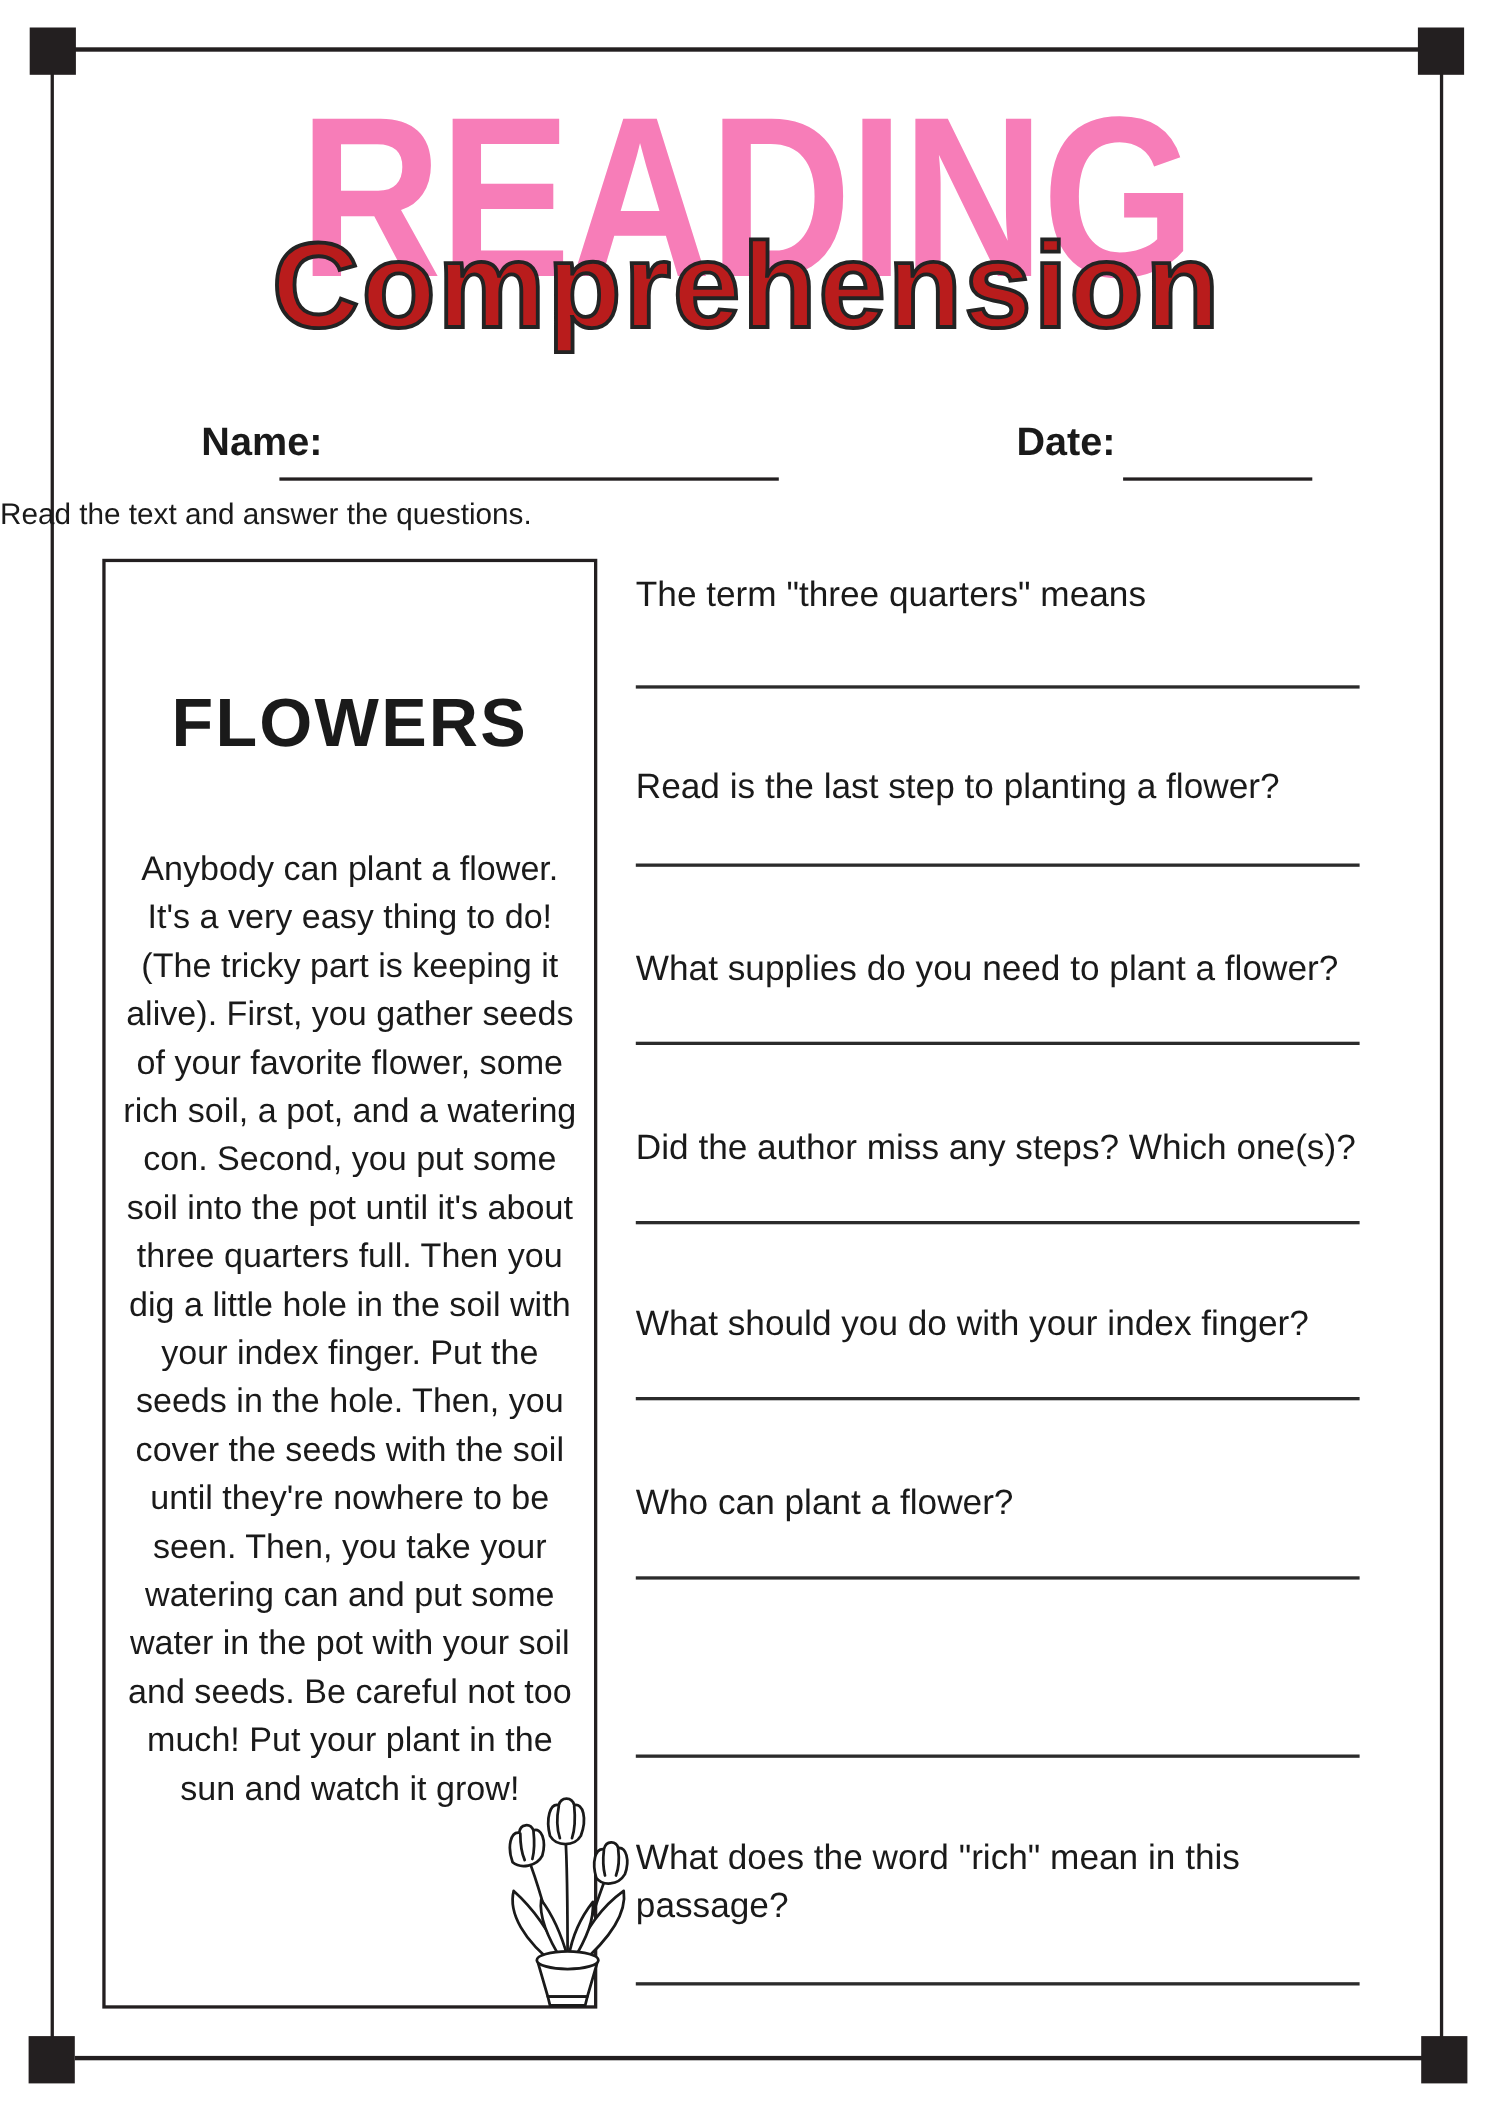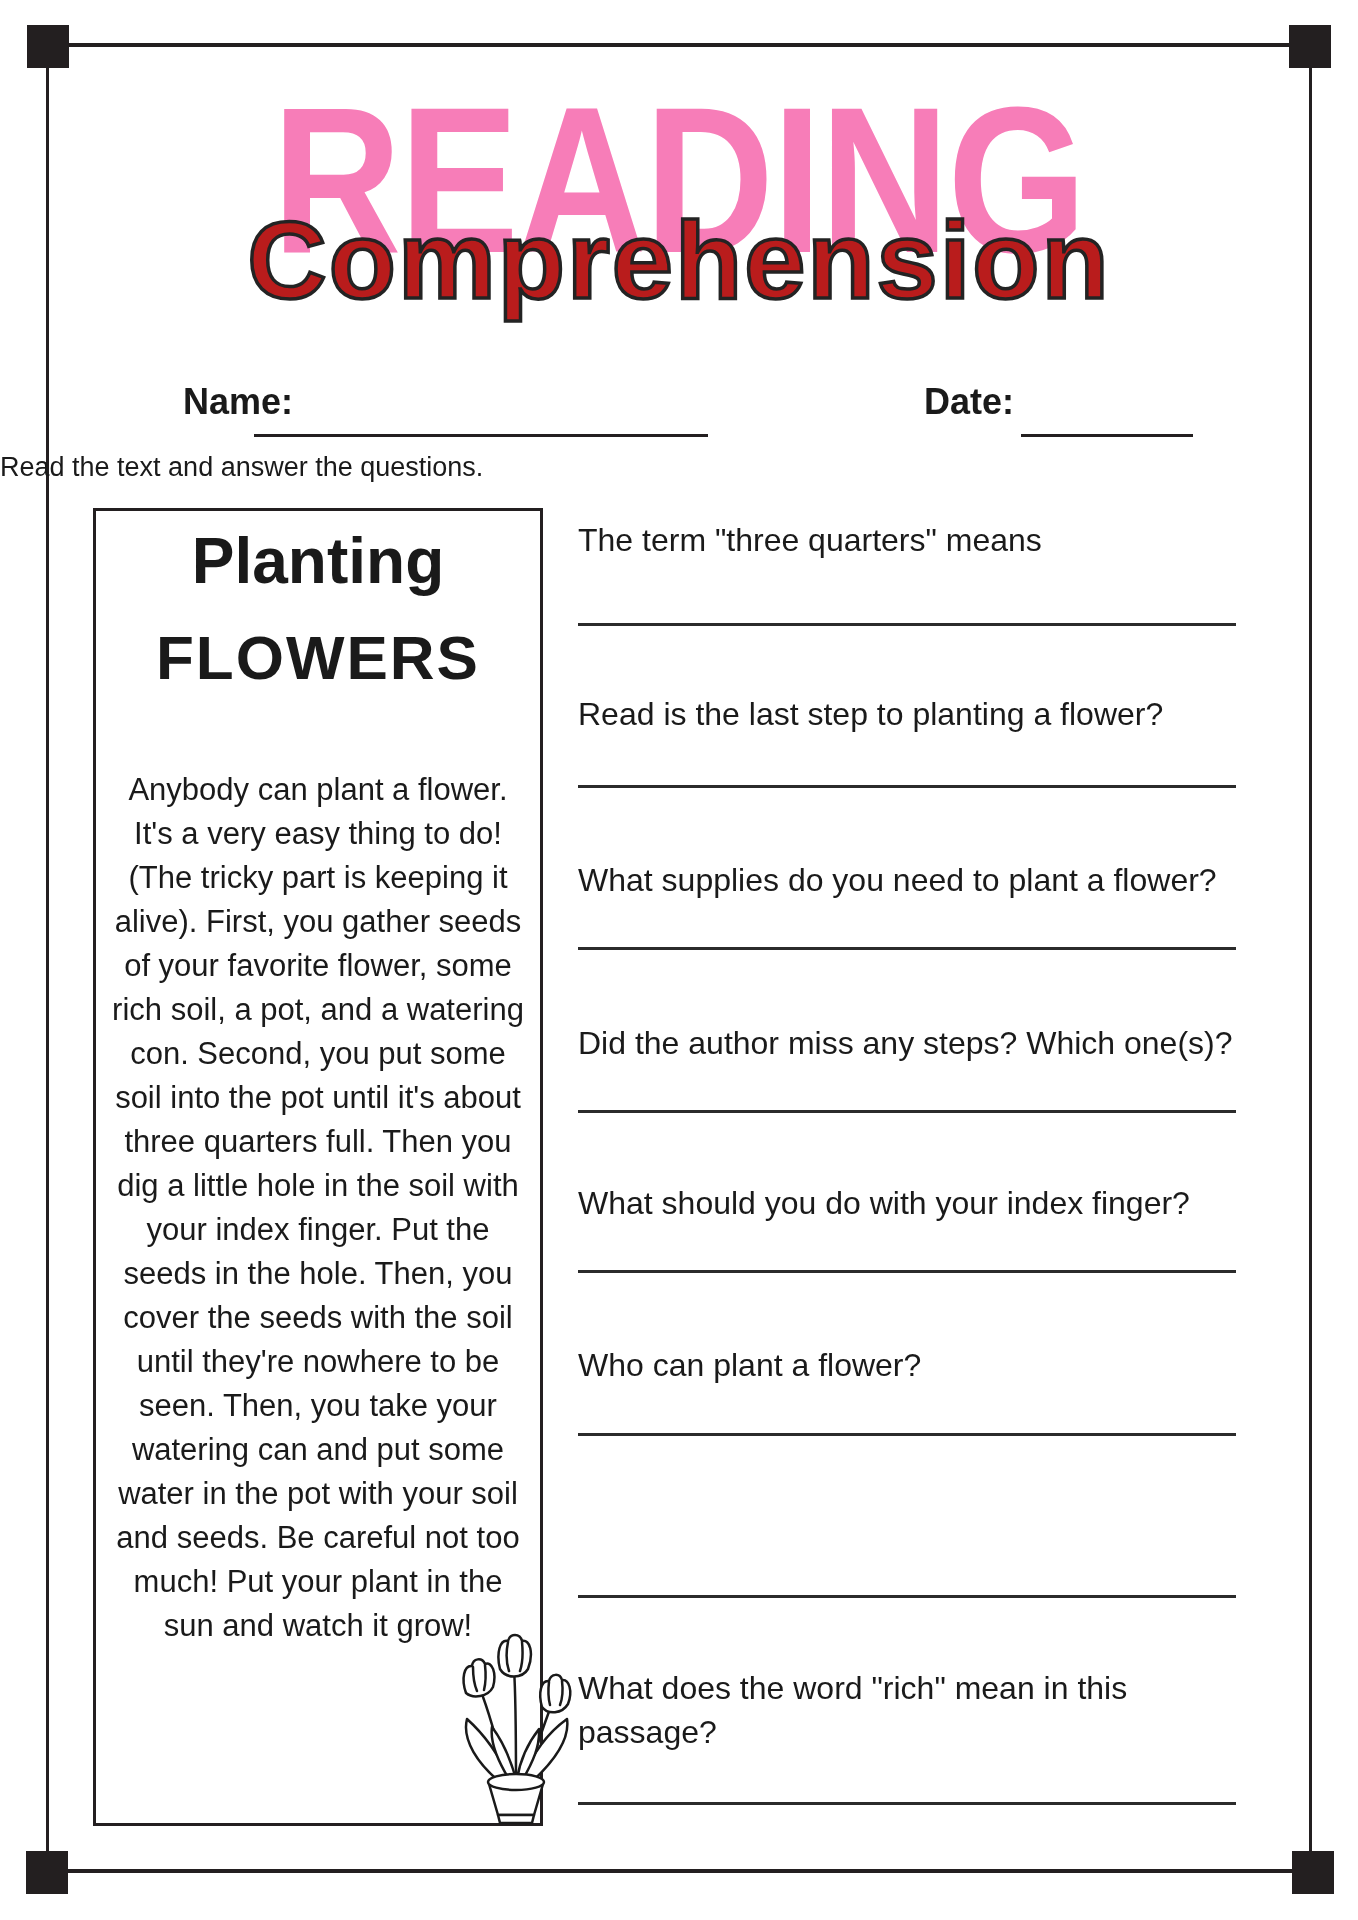--- a/index.html
+++ b/index.html
@@ -82,21 +82,20 @@
   <div class="title-comp">Comprehension</div>
 
   <div class="field-label" style="left:150px; top:384px;margin-left:33px;">Name:</div>
   <div class="blank" style="left:254px; top:434px; width:454px;"></div>
   <div class="field-label" style="left:924px; top:384px;">Date:</div>
   <div class="blank" style="left:1021px; top:434px; width:172px;"></div>
 
   <div class="instruction">Read the text and answer the questions.</div>
 
   <div class="passage-box"></div>
-  <div class="passage-h1 l1">Planting</div>
   <div class="passage-h1 l2">FLOWERS</div>
   <div class="passage-body">Anybody can plant a flower. It's a very easy thing to do! (The tricky part is keeping it alive). First, you gather seeds of your favorite flower, some rich soil, a pot, and a watering con. Second, you put some soil into the pot until it's about three quarters full. Then you dig a little hole in the soil with your index finger. Put the seeds in the hole. Then, you cover the seeds with the soil until they're nowhere to be seen. Then, you take your watering can and put some water in the pot with your soil and seeds. Be careful not too much! Put your plant in the sun and watch it grow!</div>
 
   <div class="q q1">The term "three quarters" means</div>
   <div class="aline a1"></div>
   <div class="q q2">Read is the last step to planting a flower?</div>
   <div class="aline a2"></div>
   <div class="q q3">What supplies do you need to plant a flower?</div>
   <div class="aline a3"></div>
   <div class="q q4">Did the author miss any steps? Which one(s)?</div>

